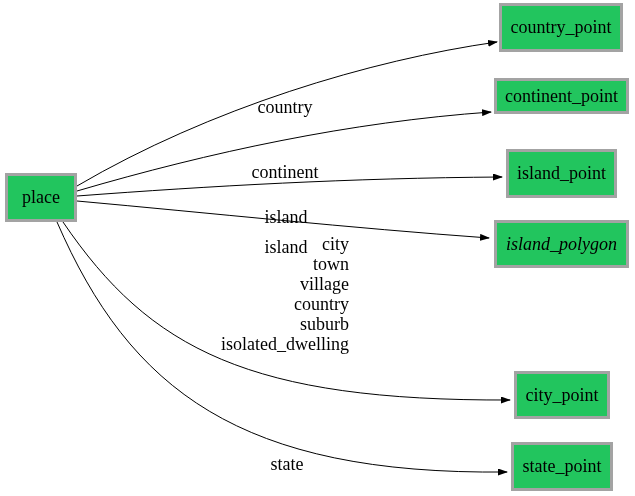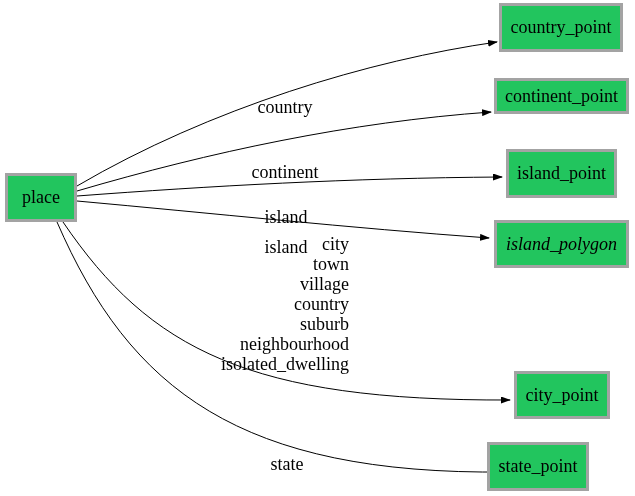--- a/index.html
+++ b/index.html
@@ -53,21 +53,21 @@
     line-height: 20px;
     white-space: nowrap;
   }
   
   .n-place          { left: 5px;   top: 173px; width: 72px;  height: 49px; }
   .n-country_point  { left: 499px; top: 3px;   width: 124px; height: 49px; }
   .n-continent_point{ left: 494px; top: 78px;  width: 135px; height: 36px; }
   .n-island_point   { left: 506px; top: 149px; width: 111px; height: 49px; text-align: right; }
   .n-island_polygon { left: 494px; top: 220px; width: 135px; height: 48px; font-style: italic; }
   .n-city_point     { left: 514px; top: 371px; width: 96px;  height: 48px; justify-content: center; }
-  .n-state_point    { left: 487px; top: 442px; width: 102px; height: 49px; }
+  .n-state_point    { left: 511px; top: 442px; width: 102px; height: 49px; }
   
   .l-country   { left: 285px; top: 63px; }
   .l-continent { left: 285px; top: 128px; }
   .l-island1   { left: 286px; top: 173px; }
   .l-island2   { left: 286px; top: 203px; }
   .l-citylist  { left: 285px; top: 234px; }
   .l-state     { left: 287px; top: 420px; }
 </style>
 </head>
 <body>
@@ -114,19 +114,18 @@
   <div class="edge-label l-continent">continent</div>
   <div class="edge-label l-island1">island</div>
   <div class="edge-label l-island2">island</div>
 
   <div class="edge-label-block l-citylist">
     <div>city</div>
     <div>town</div>
     <div>village</div>
     <div>country</div>
     <div>suburb</div>
-    <div>neighbourhood</div>
     <div>isolated_dwelling</div>
   </div>
 
   <div class="edge-label l-state">state</div>
 
 </div>
 
 </body></html>

